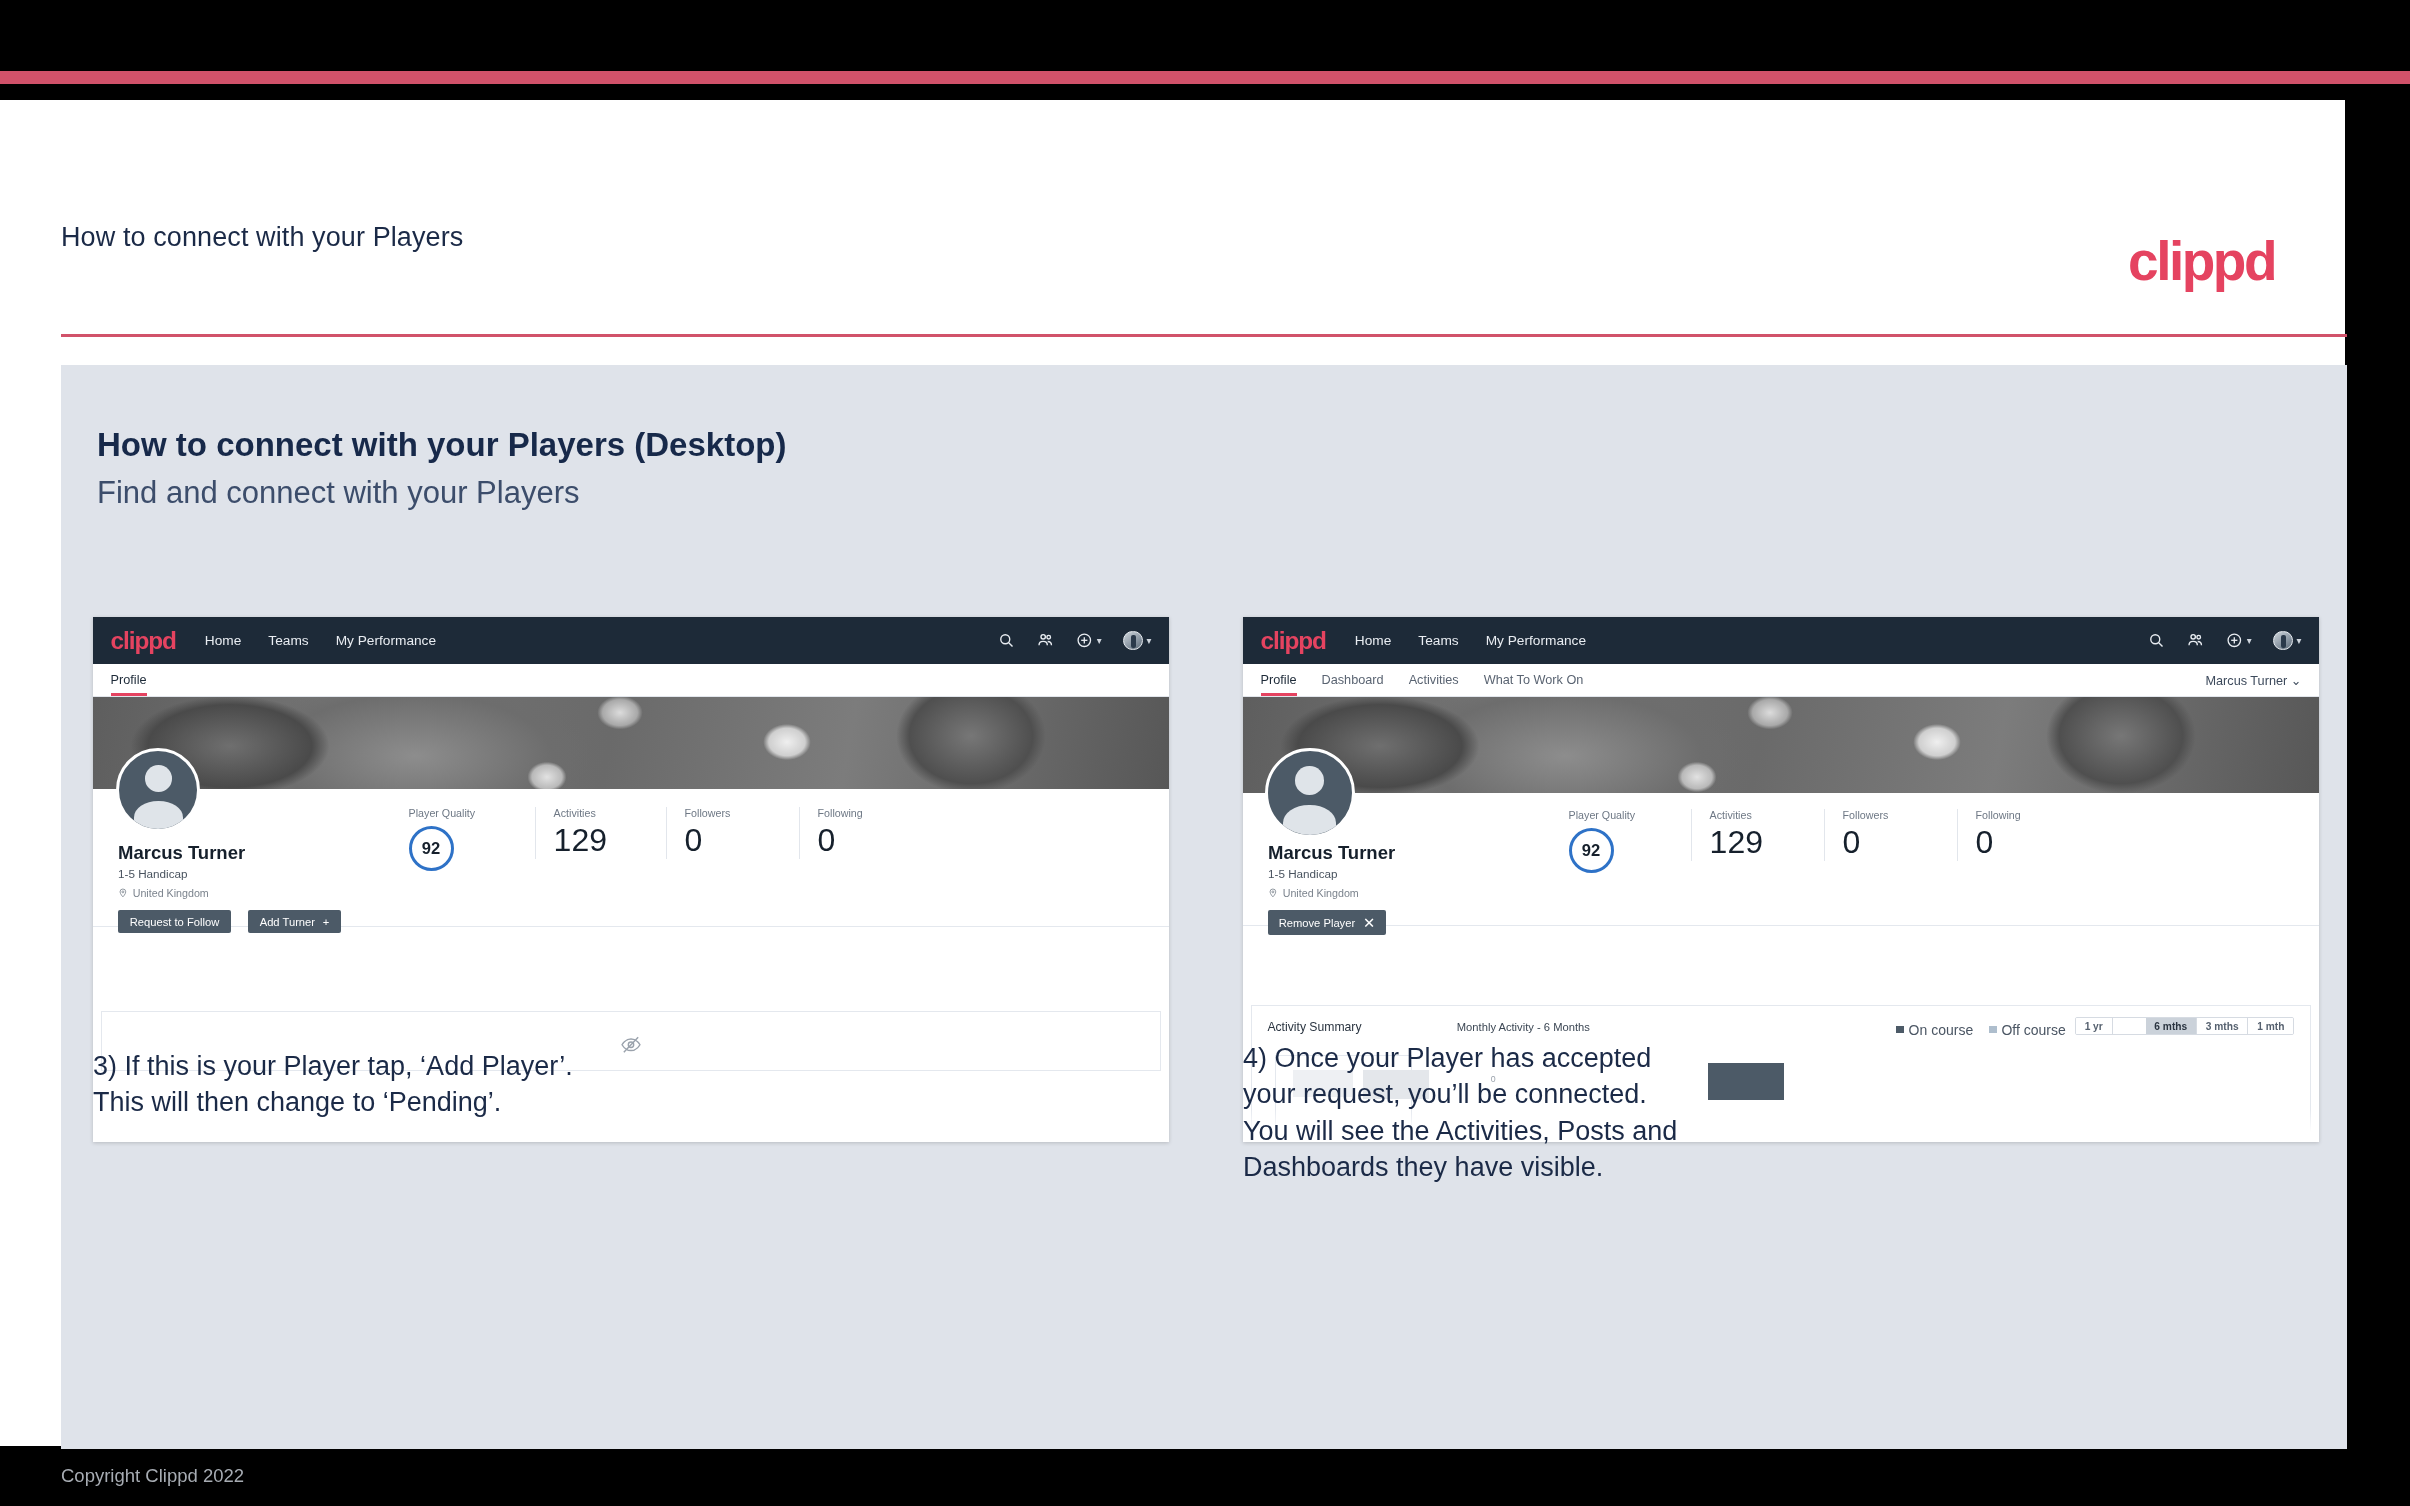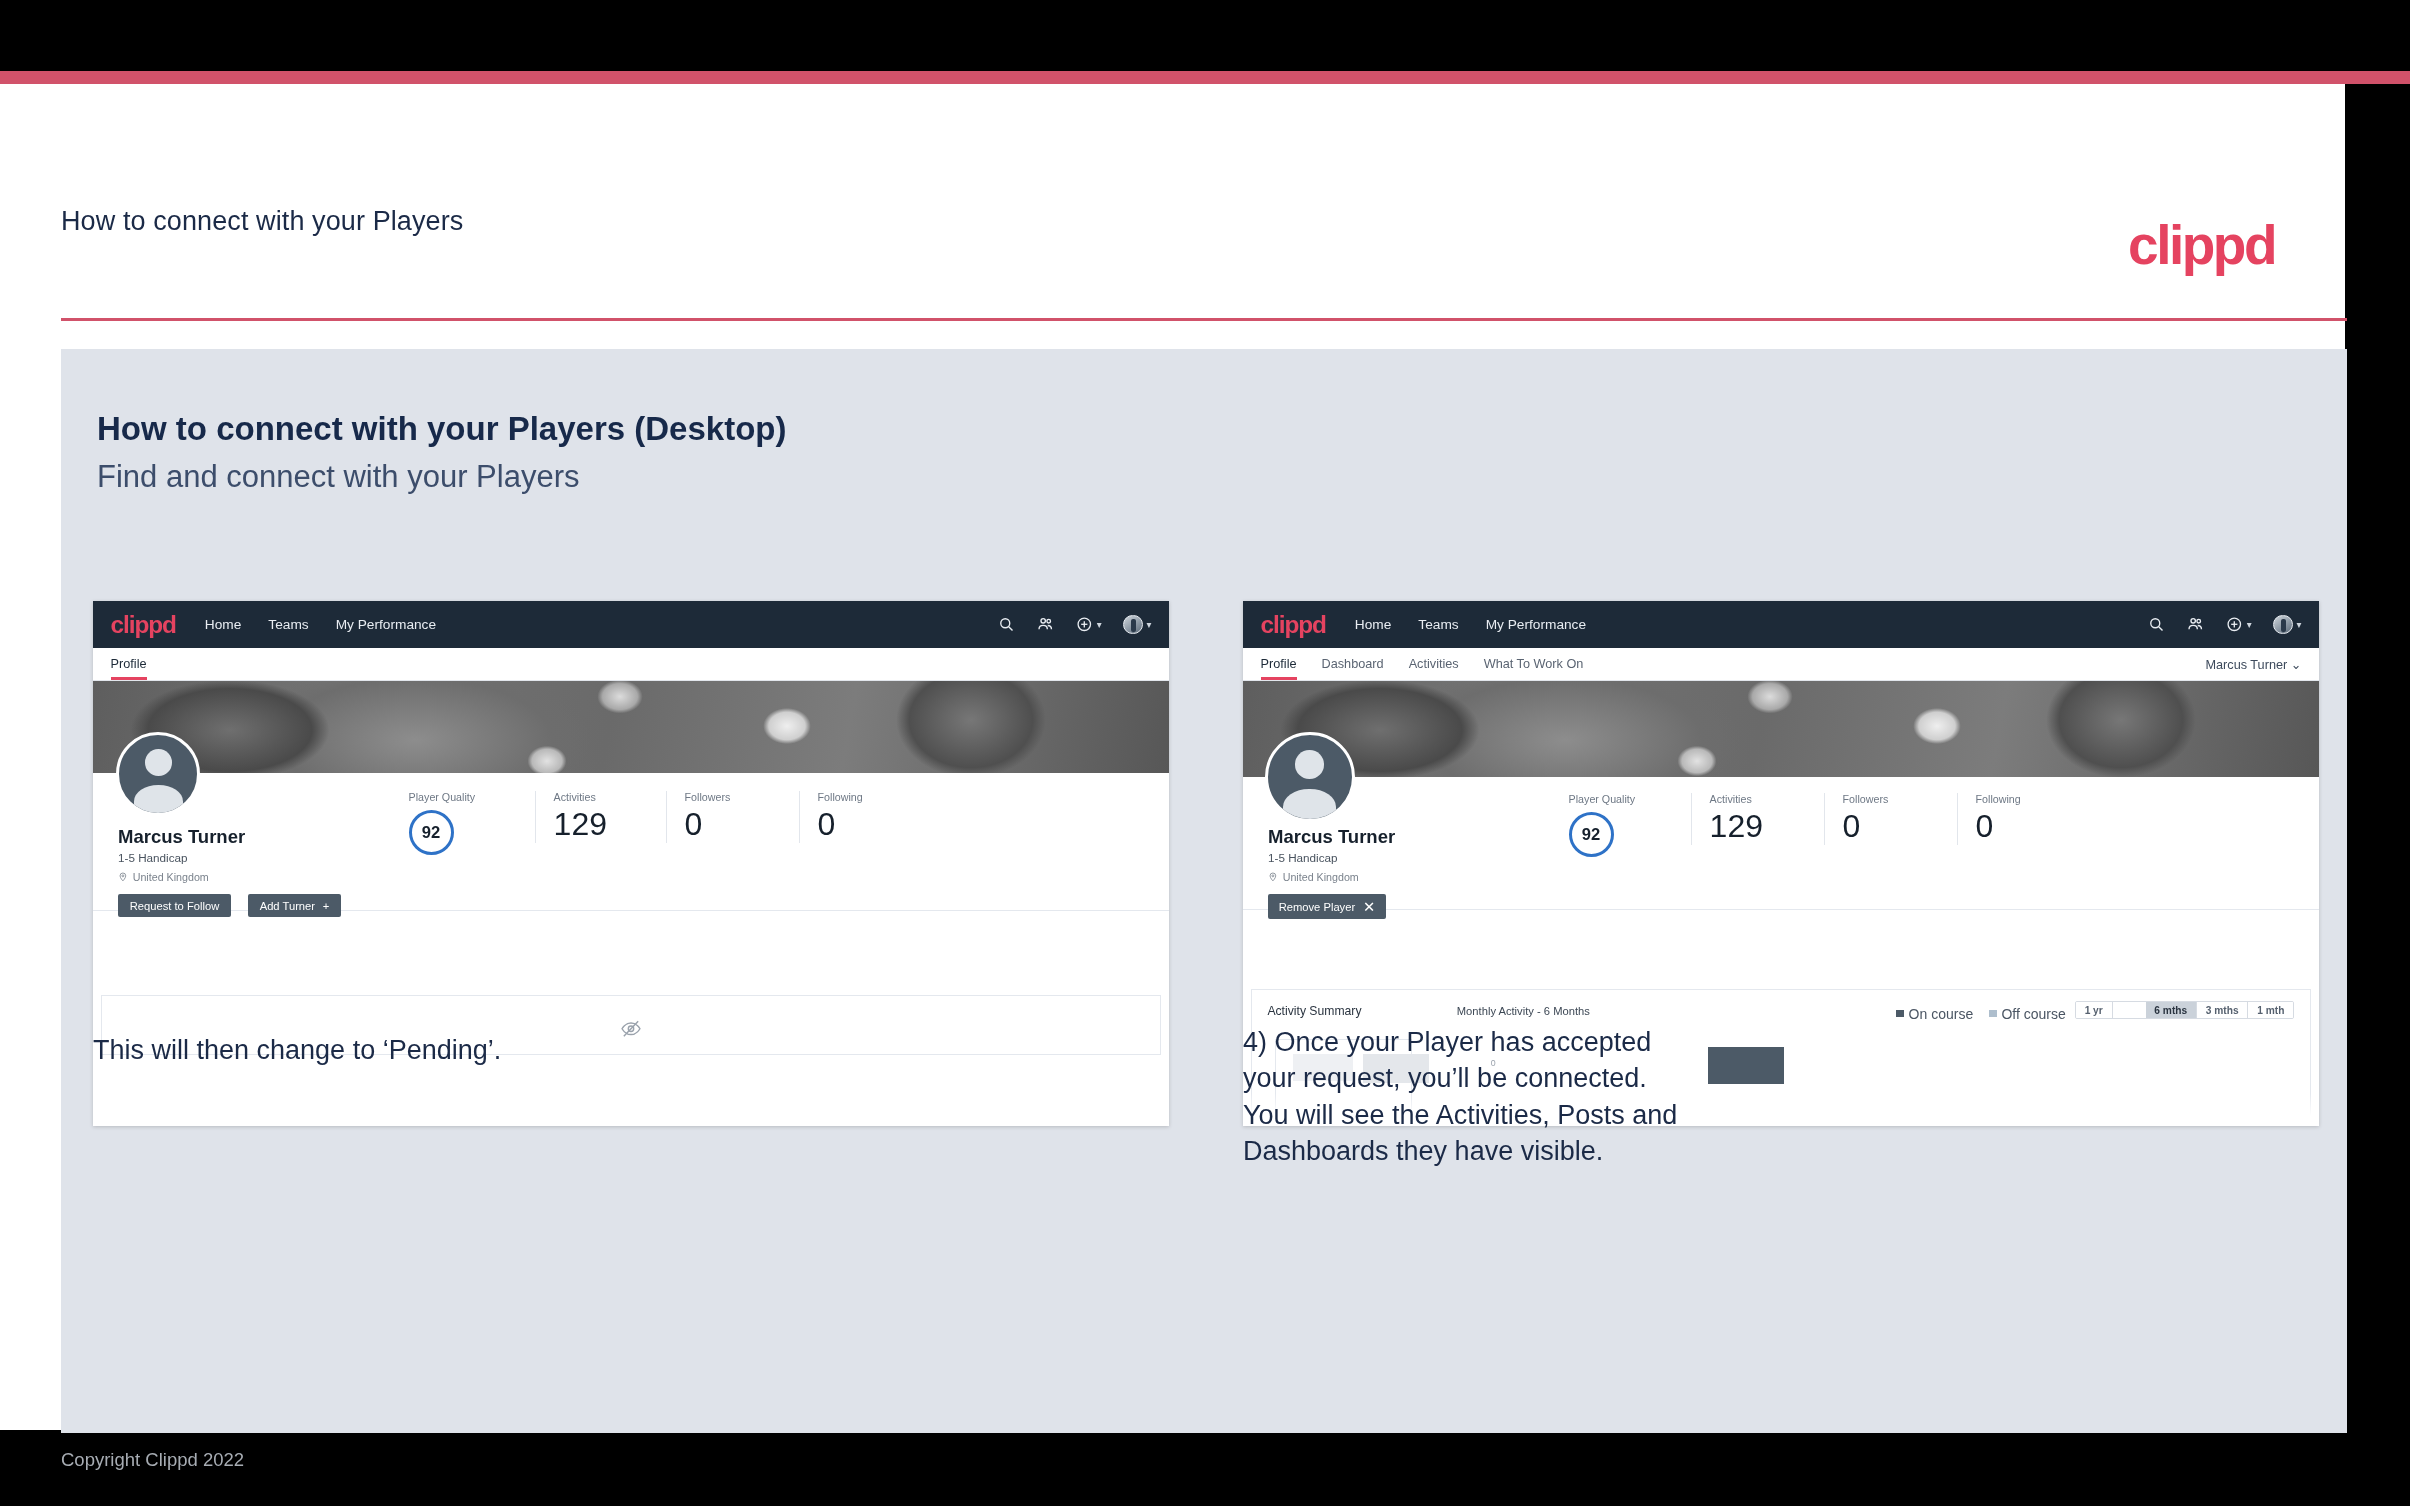--- a/index.html
+++ b/index.html
@@ -9,21 +9,21 @@
     font-family: "Liberation Sans", sans-serif;
     overflow: hidden;
   }
   .slide-frame { position: relative; width: 2411px; height: 1507px; background: #000; }
 
   .top-black { position: absolute; left: 0; top: 0; width: 2411px; height: 71px; background: #000; }
   .top-accent { position: absolute; left: 0; top: 71px; width: 2411px; height: 12.7px; background: #d1526a; }
   .bottom-black { position: absolute; left: 0; top: 1430px; width: 2411px; height: 77px; background: #000; }
 
   .page {
-    position: absolute; left: 0; top: 84px; width: 2345px; height: 1346px;
+    position: absolute; left: 0; top: 100px; width: 2345px; height: 1346px;
     background: #ffffff;
     padding-left: 37px;
   }
 
   
   .hdr-title {
     position: absolute; left: 61px; top: 122px;
     font-size: 27px; color: #1b2a47; letter-spacing: 0.1px;
   }
   .hdr-logo {
@@ -429,20 +429,21 @@
           <span class="skel" style="left:41px; top:64px; width:60px; height:27px;"></span>
           <span class="skel" style="left:111px; top:64px; width:66px; height:29px; background:#e4e7eb;"></span>
           <span class="actsum-sub" style="left:239px; top:68px; font-size:8.8px; color:#9aa2ac;">0</span>
           <span class="barblock" style="left:456px; top:57px; width:76px; height:37px;"></span>
         </div>
 
         <div class="fadeout"></div>
       </div>
 
       <div class="caption left">
+        <div>3) If this is your Player tap, ‘Add Player’.</div>
         <div>This will then change to ‘Pending’.</div>
       </div>
 
       <div class="caption right">
         <div>4) Once your Player has accepted</div>
         <div>your request, you’ll be connected.</div>
         <div>You will see the Activities, Posts and</div>
         <div>Dashboards they have visible.</div>
       </div>
     </div>

